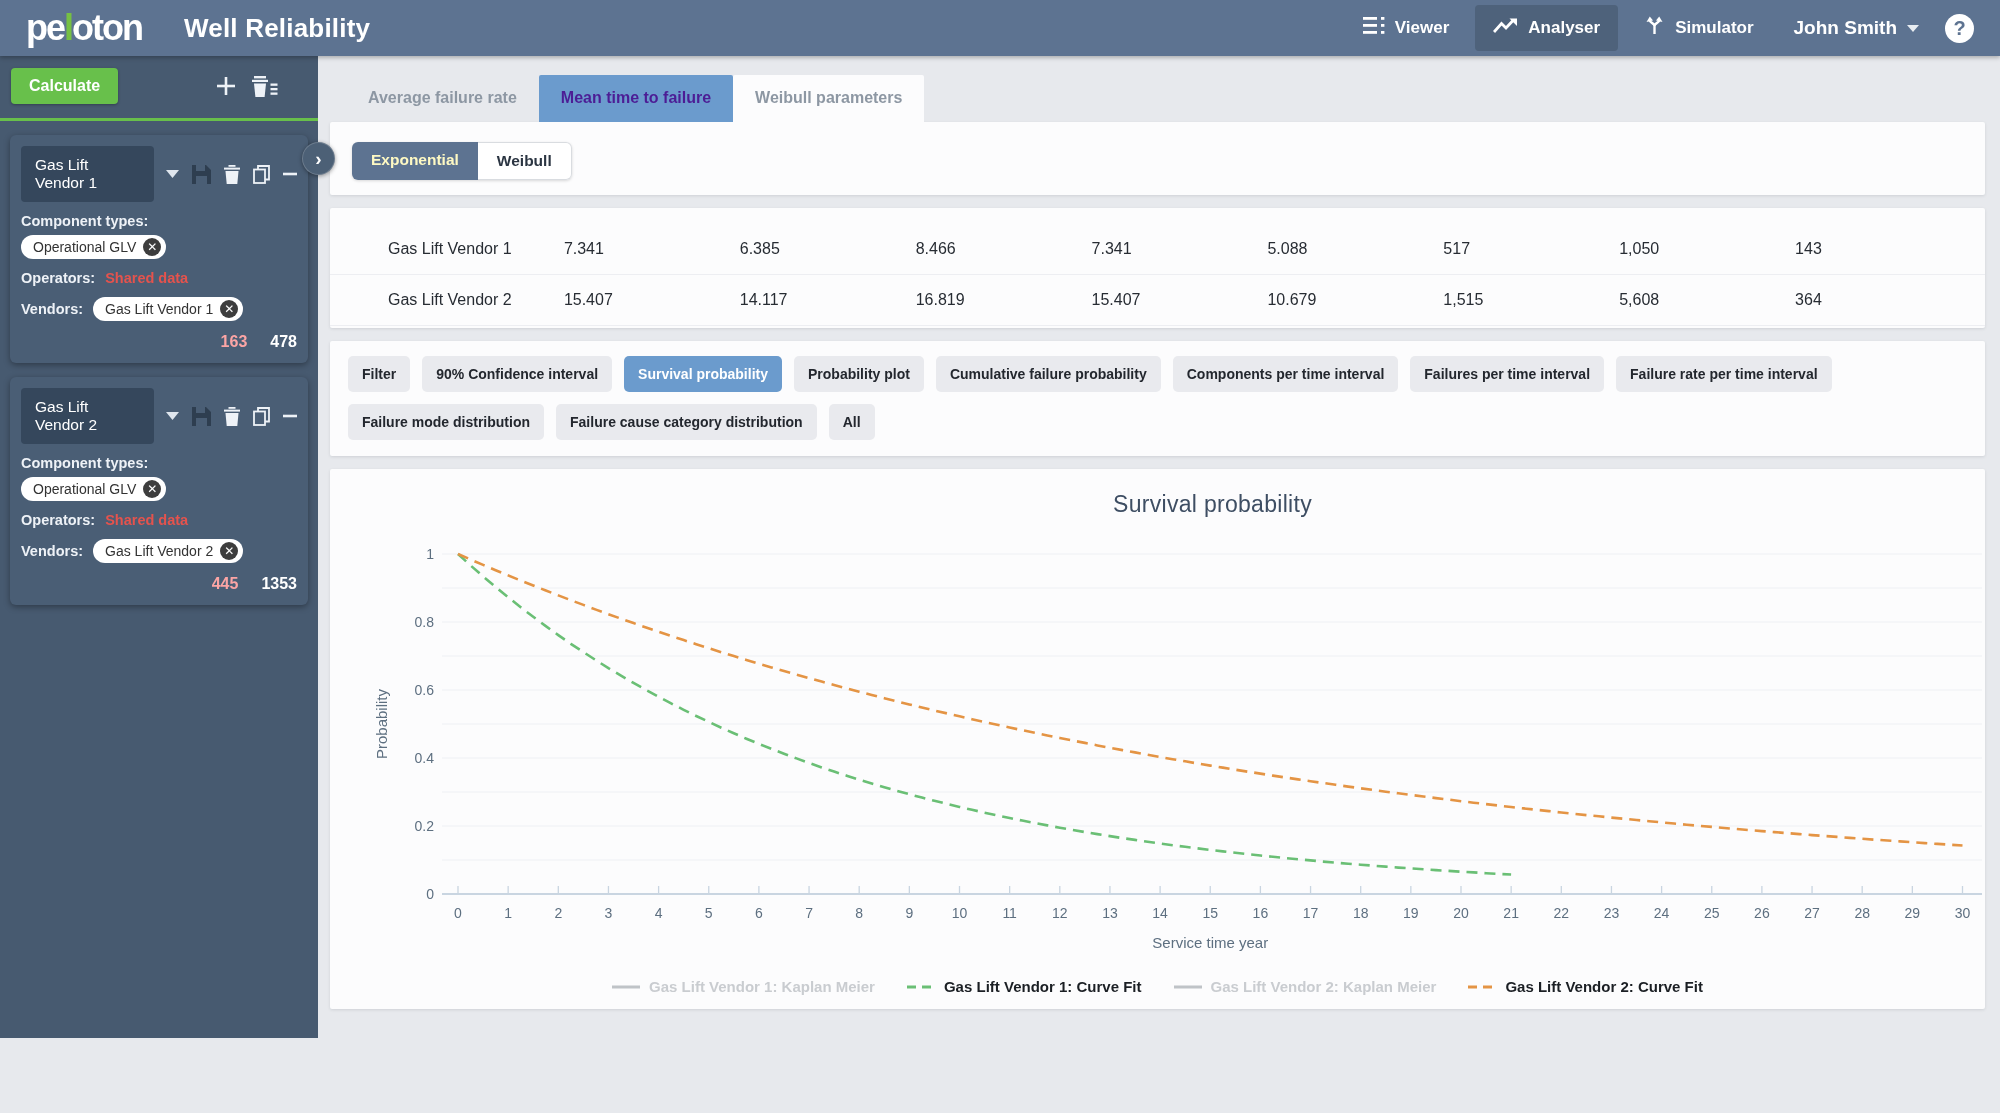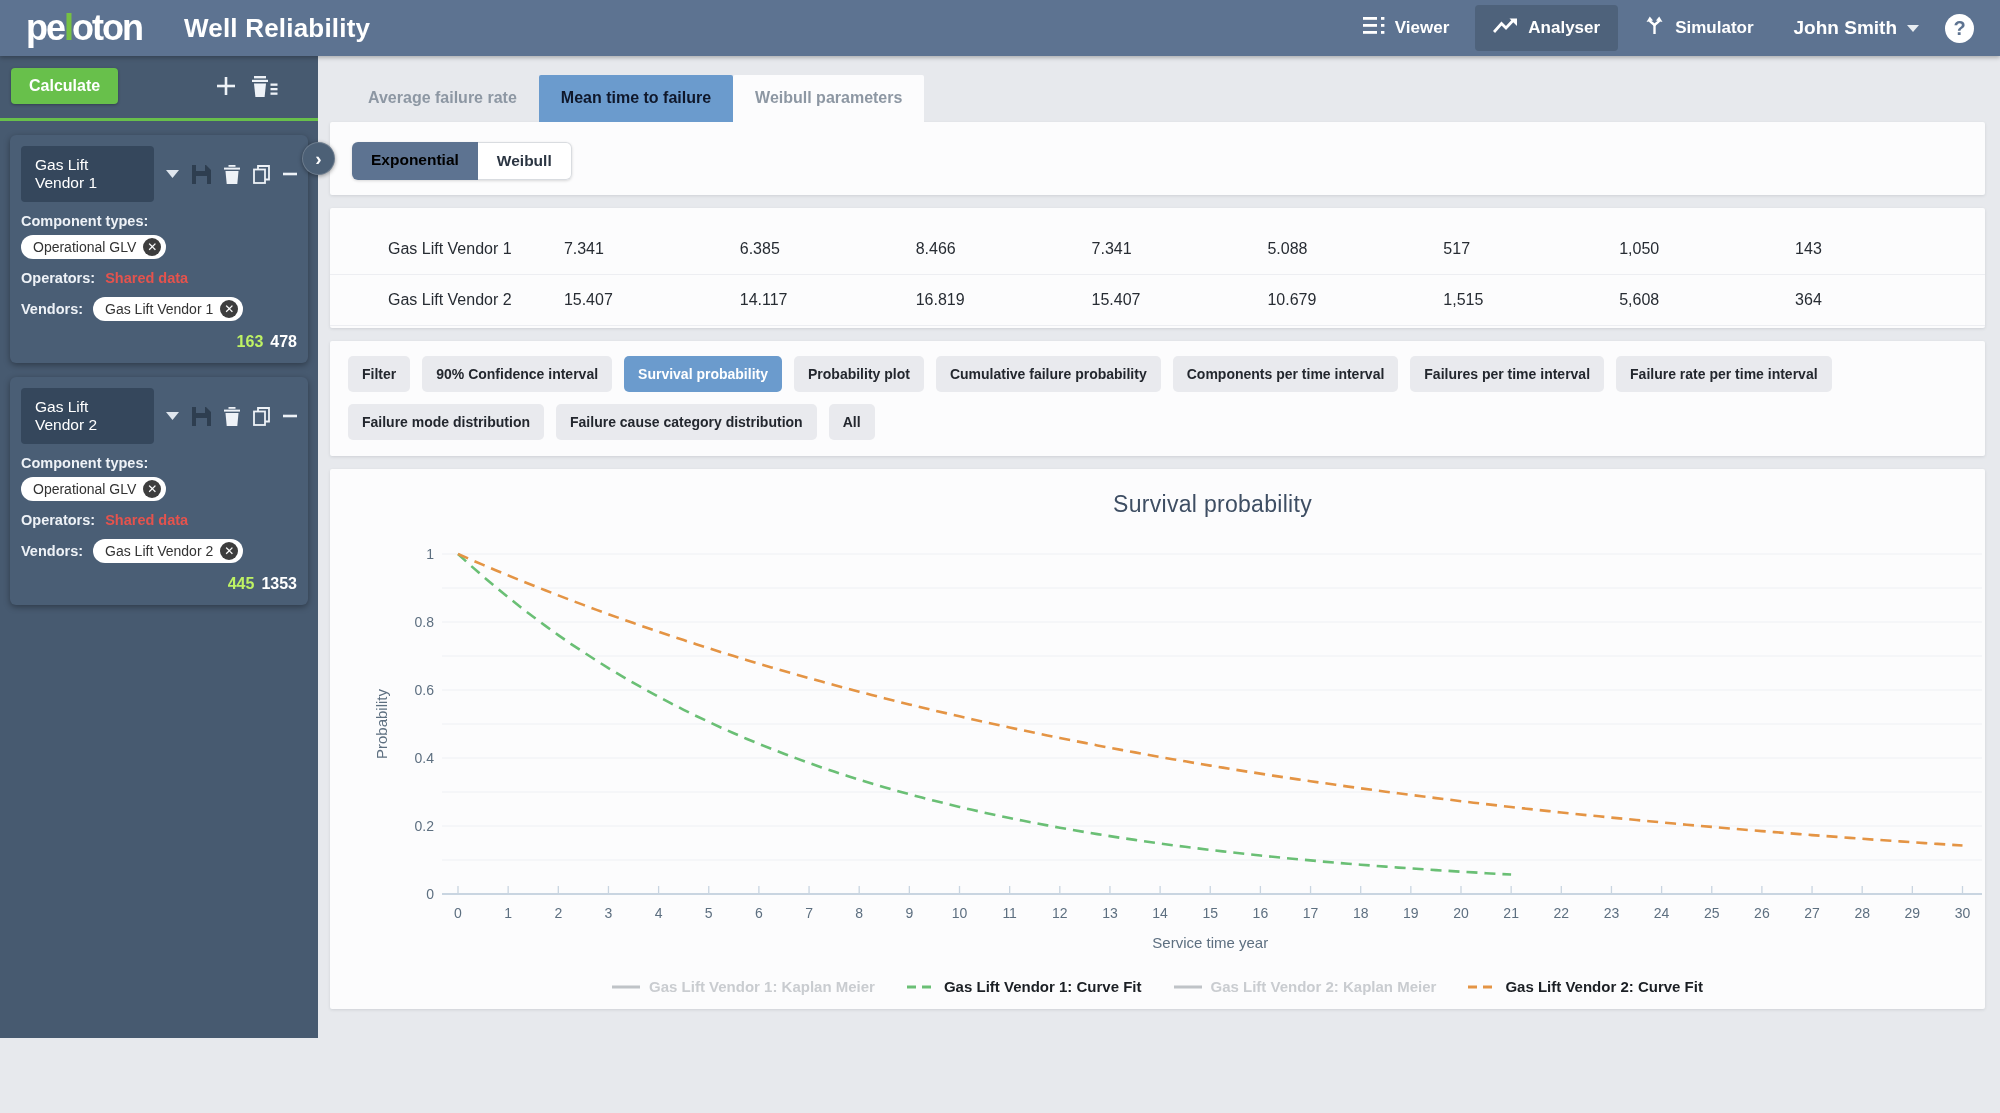--- a/index.html
+++ b/index.html
@@ -41,35 +41,35 @@
   .panel-title { background:#35475c; border-radius:4px; color:#fff; font-size:15.5px; padding:10px 14px; width:168px; cursor:pointer; }
   .panel-icons { display:flex; align-items:center; gap:13px; margin-left:12px; }
   .field-row { display:flex; align-items:center; margin-top:11px; flex-wrap:wrap; gap:6px; }
   .field-label { color:#eef2f7; font-size:14.5px; font-weight:600; margin-right:4px; white-space:nowrap; }
   .pill { background:#fff; border-radius:999px; padding:3px 5px 3px 12px; display:inline-flex; align-items:center; gap:7px;
           font-size:14px; color:#333;justify-content:center; }
   .pill-x { width:18px; height:18px; border-radius:50%; background:#3d3d3d; color:#fff; font-size:12px; line-height:1;
             display:flex; align-items:center; justify-content:center; cursor:pointer; }
   .red-text { color:#e5534d; font-size:14.5px; font-weight:600; }
   .counts { text-align:right; margin-top:12px; font-size:16px; font-weight:bold; }
-  .counts .c-red { color:#bef264; margin-right:7px; }
+  .counts .c-red { color:#fca5a5; margin-right:23px; }
   .counts .c-white { color:#fff; }
 
   
   .tab-strip { height:66px; display:flex; align-items:flex-end; padding-left:16px; }
   .tab { font-size:16px; font-weight:600; color:#8d97a3; padding:14px 22px 15px; cursor:pointer; border-radius:2px 2px 0 0; }
-  .tab.active { background:#6b9bcd; color:#0f172a; }
+  .tab.active { background:#6b9bcd; color:#4c1d95; }
   .tab.white { background:#fcfcfd; }
 
   
   .card { background:#fcfcfd; border-radius:2px; box-shadow:0 1px 3px rgba(40,50,60,.12); }
   .toggle-card { padding:20px 22px 15px; }
   .toggle-group { display:inline-flex; box-shadow:0 1px 3px rgba(0,0,0,.15); border-radius:6px; }
   .toggle-btn { font-size:15.5px; font-weight:bold; padding:9px 19px; cursor:pointer; }
-  .toggle-btn.selected { background:#5d7391; color:#000000; border-radius:6px 0 0 6px; }
+  .toggle-btn.selected { background:#5d7391; color:#fef9c3; border-radius:6px 0 0 6px; }
   .toggle-btn.unselected { background:#fff; color:#2b3542; border:1px solid #d9dce0; border-left:none; border-radius:0 6px 6px 0; }
 
   .table-card { margin-top:13px; padding:16px 0 2px; }
   .grid-row { display:grid; grid-template-columns:repeat(9,1fr); padding-left:58px; padding-right:14px; align-items:center; }
   .th-row { padding-bottom:13px; border-bottom:2px solid #e8eaee; }
   .th { font-size:12px; font-weight:bold; color:#16191f; letter-spacing:.3px; white-space:nowrap; }
   .tr { height:51px; border-bottom:1px solid #edeef2; font-size:16px; color:#272c33; }
 
   .filter-card { margin-top:13px; padding:15px 18px 16px; display:flex; flex-wrap:wrap; gap:12px 12px; }
   .chip { background:#e9eaee; border-radius:5px; padding:10px 14px; font-size:14px; font-weight:bold; color:#23272e; cursor:pointer; white-space:nowrap; }

